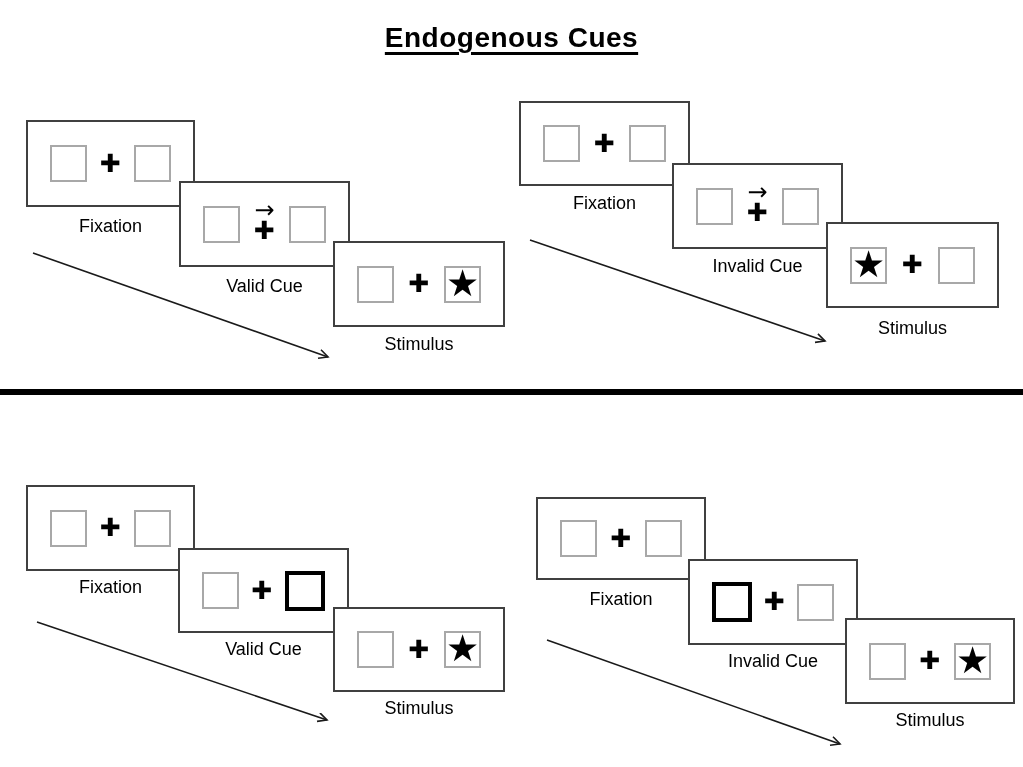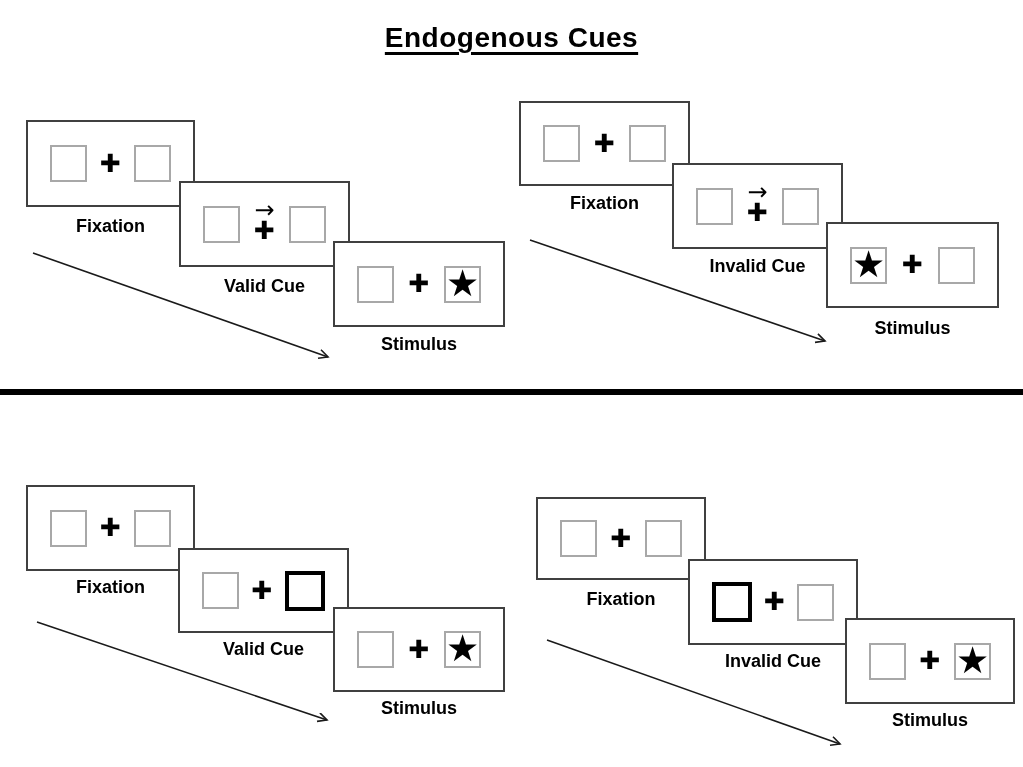--- a/index.html
+++ b/index.html
@@ -31,21 +31,21 @@
     font-family:"DejaVu Sans",sans-serif;font-weight:700;font-size:25px;line-height:24px;color:#000;
   }
   .cue-arrow{
     font-family:"DejaVu Sans",sans-serif;font-size:24px;line-height:11px;height:12px;
     margin-bottom:2px;color:#000;
   }
   .star{
     font-family:"DejaVu Sans",sans-serif;font-size:37px;line-height:33px;color:#000;margin-top:-2px;
   }
   .flabel{
-    position:absolute;text-align:center;font-size:18px;font-weight:700;color:#000;
+    position:absolute;text-align:center;font-size:18px;font-weight:400;color:#000;
   }
   .z1{z-index:1}.z2{z-index:2}.z3{z-index:3}
   .arrows{position:absolute;left:0;top:0;z-index:0;}
 </style>
 </head>
 <body>
 
 <div class="stage">
 
   <svg class="arrows" width="1023" height="767">

